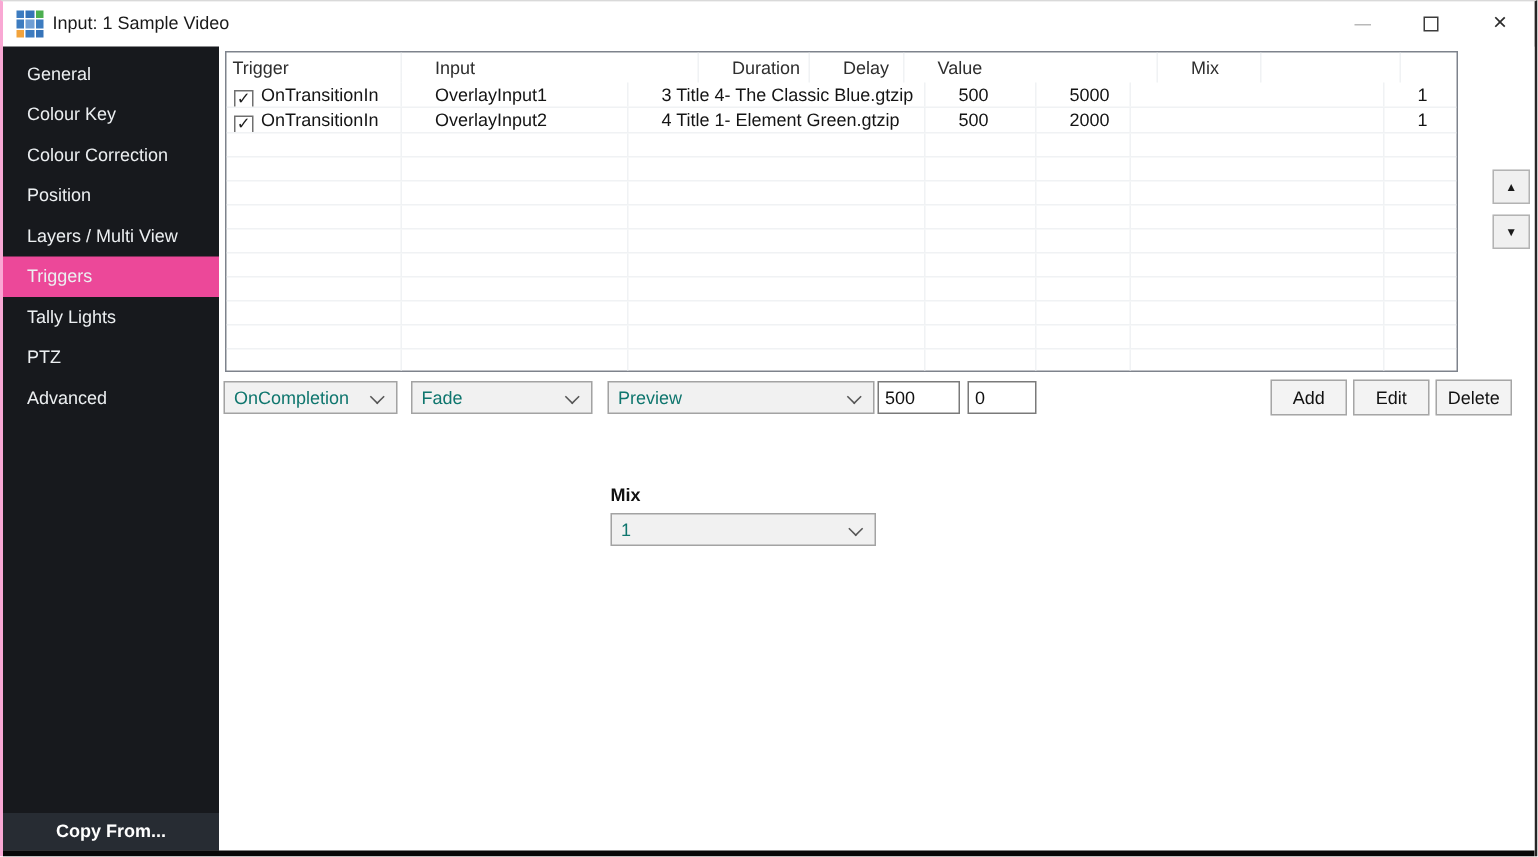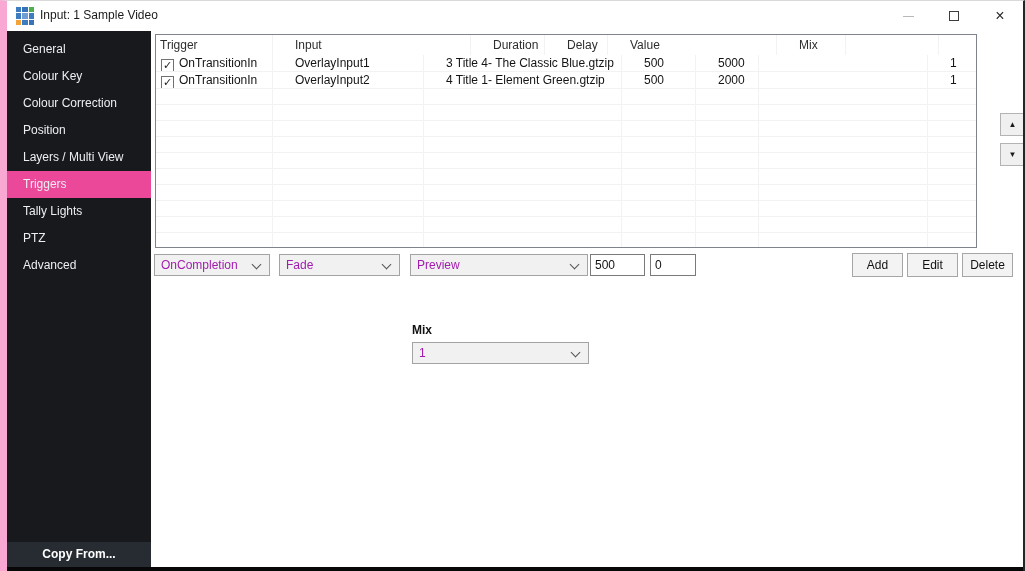--- a/index.html
+++ b/index.html
@@ -1,19 +1,19 @@
 <!DOCTYPE html>
 <html><head>
 <meta charset="utf-8">
 <style>
   * { margin:0; padding:0; box-sizing:border-box; }
   html,body { width:1025px; height:571px; overflow:hidden; background:#fff;
     font-family:"Liberation Sans", sans-serif; }
   .window { position:relative; width:1025px; height:571px; background:#fff;
-    border-top:1px solid #d9d9d9; border-left:7px solid #f9a8d4;
+    border-top:1px solid #d9d9d9; border-left:2px solid #f9a8d4;
     border-right:2px solid #262626; overflow:hidden; }
 
   
   .titlebar { position:absolute; left:0; top:0; width:100%; height:30px; background:#fff; }
   .app-icon { position:absolute; left:9px; top:6px; width:18px; height:18px;
     display:grid; grid-template-columns:repeat(3,1fr); grid-template-rows:repeat(3,1fr); gap:1px; }
   .app-icon span { display:block; }
   .win-title { position:absolute; left:33px; top:7px; font-size:12px; color:#1a1a1a; }
   .win-controls { position:absolute; right:0; top:0; height:30px; display:flex; }
   .win-btn { width:46px; height:30px; display:flex; align-items:center; justify-content:center; }
@@ -46,21 +46,21 @@
   .t-cell.first { padding-left:4px; }
   .t-body-row { height:17px; line-height:16px; font-size:12px; color:#141414;
     border-bottom:1px solid #f0f2f4; }
   .t-empty-row { height:16px; border-bottom:1px solid #f0f2f4; }
   .cb { display:inline-block; width:13px; height:13px; border:1px solid #707070;
     background:#fff; margin:1px 5px 0 1px; vertical-align:-2px; text-align:center;
     font-size:11px; line-height:11px; color:#1c1c1c; }
 
   
   .combo { position:absolute; height:22px; background:#f1f1f1; border:1px solid #a3a3a3;
-    font-size:12px; color:#a21caf; }
+    font-size:12px; color:#0f766e; }
   .combo-text { position:absolute; left:6px; top:3px; }
   .chev { position:absolute; right:9px; top:6px; width:7px; height:7px;
     border-right:1px solid #555; border-bottom:1px solid #555; transform:rotate(45deg); }
   .txt { position:absolute; height:22px; border:1px solid #7a7a7a; background:#fff;
     font-size:12px; color:#111; padding:0 0 0 4px; font-family:"Liberation Sans",sans-serif; }
   .btn { position:absolute; height:24px; background:#f3f3f3; border:1px solid #a6a6a6;
     font-size:12px; color:#111; text-align:center; font-family:"Liberation Sans",sans-serif; }
   .arrow-btn { position:absolute; left:849px; width:25px; height:23px; background:#f0f0f0;
     border:1px solid #b3b3b3; font-size:8px; color:#1a1a1a; text-align:center; line-height:21px; }
   .mix-label { position:absolute; left:261px; top:292px; font-size:12px; font-weight:bold; color:#111; }

